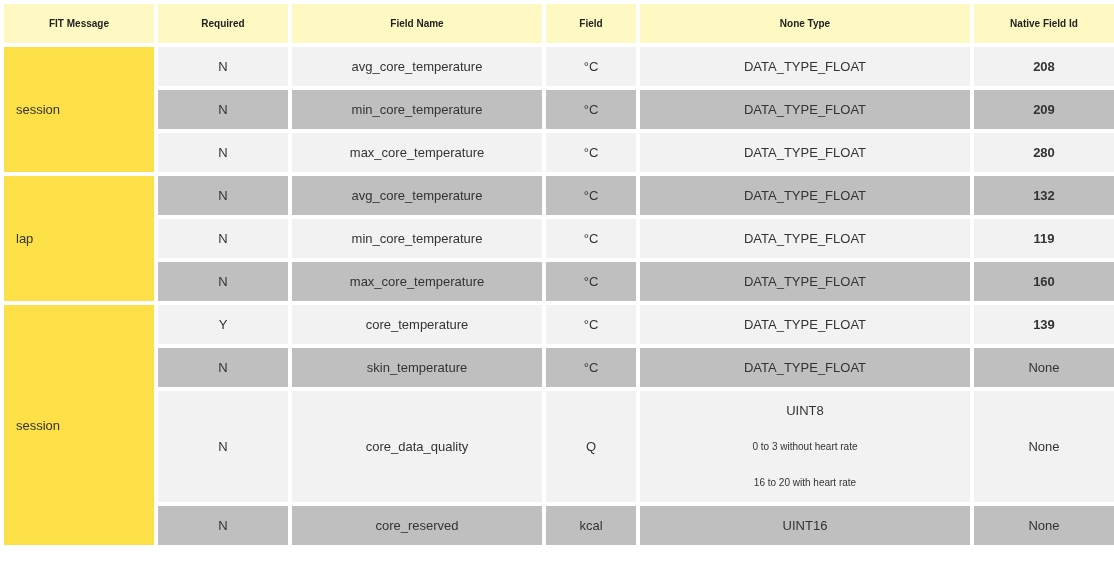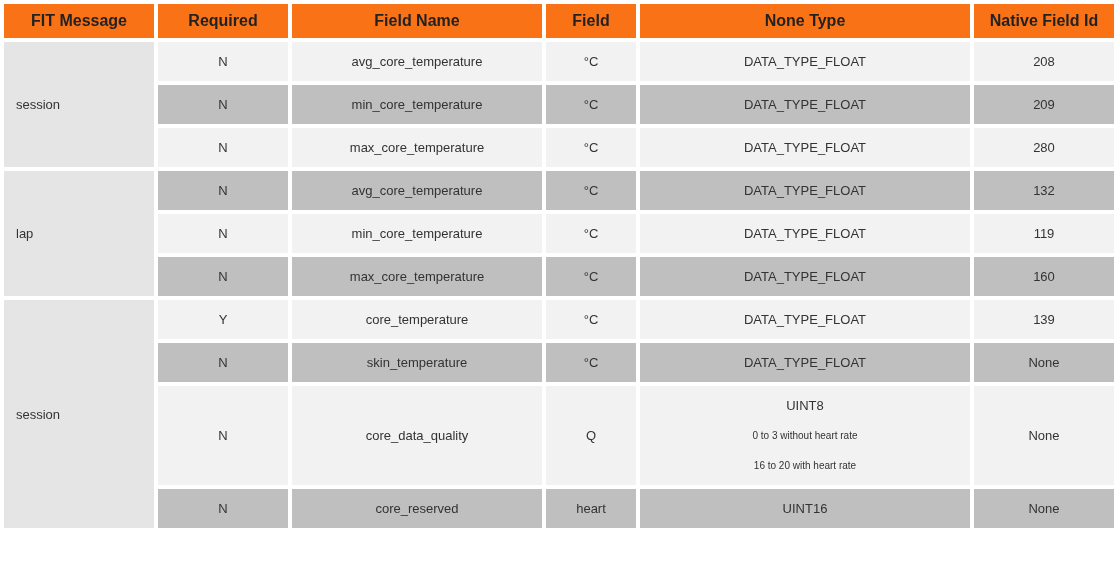--- a/index.html
+++ b/index.html
@@ -12,43 +12,43 @@
     background: #fff;
   }
   .table {
     width: 1114px;
     border-collapse: separate;
     border-spacing: 4px 4px;
     background: #fff;
     table-layout: fixed;
   }
   .table th {
-    background: #f97316;
+    background: #fef9c3;
     font-weight: bold;
     text-align: center;
-    padding: 8px 6px;
-    font-size: 16px;
+    padding: 14px 6px;
+    font-size: 10px;
     color: #222;
     vertical-align: middle;
   }
   .table td {
     text-align: center;
     padding: 12px 8px;
     vertical-align: middle;
   }
   .table td.msg {
     text-align: left;
     padding-left: 12px;
     vertical-align: middle;
   }
   tr.odd td.cell { background: #f2f2f2; }
   tr.even td.cell { background: #bfbfbf; }
-  td.msg { background: #e5e5e5; }
-  .bold { font-weight: normal; }
-  .sub { font-size: 10px; line-height: 1.4; display:block; margin-top:16px;}
+  td.msg { background: #fde047; }
+  .bold { font-weight: bold; }
+  .sub { font-size: 10px; line-height: 1.4; display:block; margin-top:22px;}
   .col-msg   { width: 150px; }
   .col-req   { width: 130px; }
   .col-field { width: 250px; }
   .col-units { width: 90px;  }
   .col-type  { width: 330px; }
   .col-id    { width: 140px; }
 </style>
 </head>
 <body>
 
@@ -141,18 +141,18 @@
       <td class="cell">
         <span>UINT8</span>
         <span class="sub">0 to 3 without heart rate</span>
         <span class="sub">16 to 20 with heart rate</span>
       </td>
       <td class="cell">None</td>
     </tr>
     <tr class="even">
       <td class="cell">N</td>
       <td class="cell">core_reserved</td>
-      <td class="cell">heart</td>
+      <td class="cell">kcal</td>
       <td class="cell">UINT16</td>
       <td class="cell">None</td>
     </tr>
   </tbody>
 </table>
 
 </body></html>

